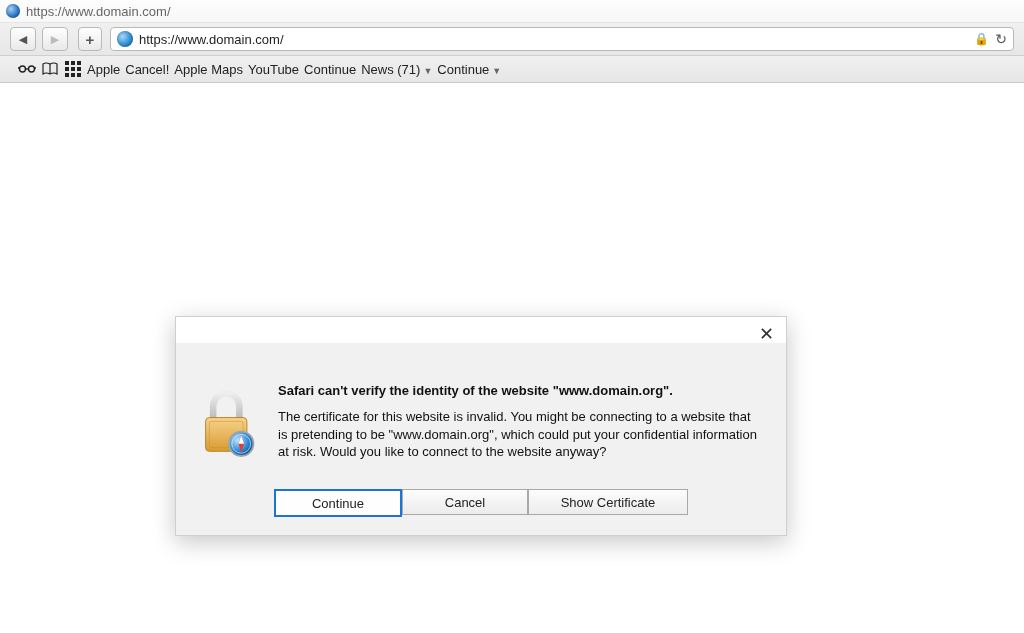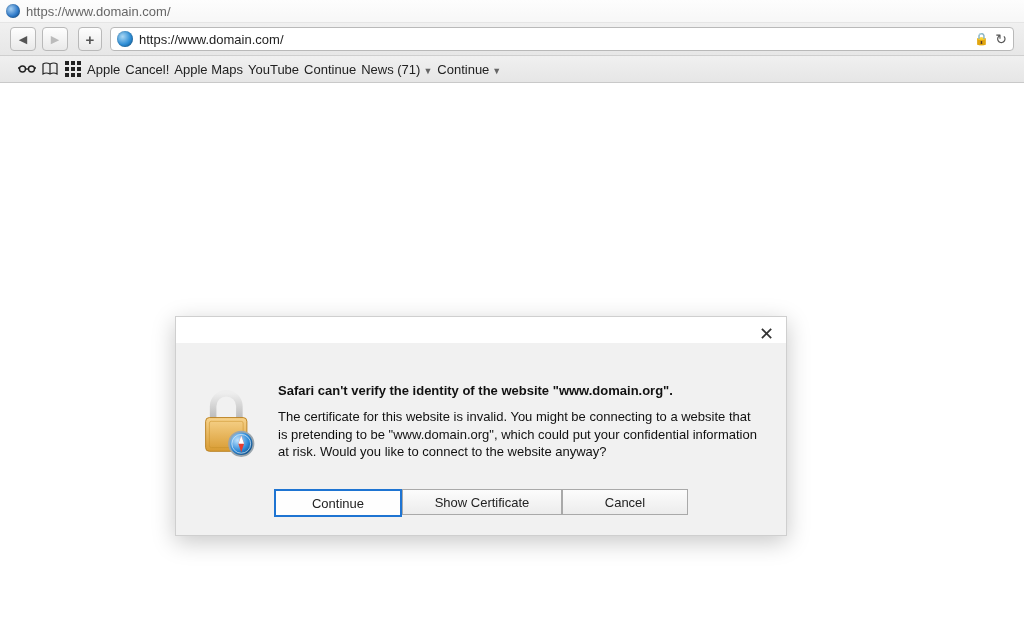--- a/index.html
+++ b/index.html
@@ -138,21 +138,21 @@
       </div>
       <div class="msg">
         <h1>Safari can't verify the identity of the website "www.domain.org".</h1>
         <p>The certificate for this website is invalid. You might be connecting to a website that is pretending to be "www.domain.org", which could put your confidential information at risk. Would you like to connect to the website anyway?</p>
       </div>
     </div>
     <div class="btn-row">
       <div class="dlg-btn primary">
           <span>Continue</span>
         </div>
+      <div class="dlg-btn">
+          <span>Cancel</span>
+        </div>
       <div class="dlg-btn" style="min-width:130px">
           <span>Show Certificate</span>
-        </div>
-      <div class="dlg-btn">
-          <span>Cancel</span>
         </div>
     </div>
   </div>
 </div>
 
 </body></html>

